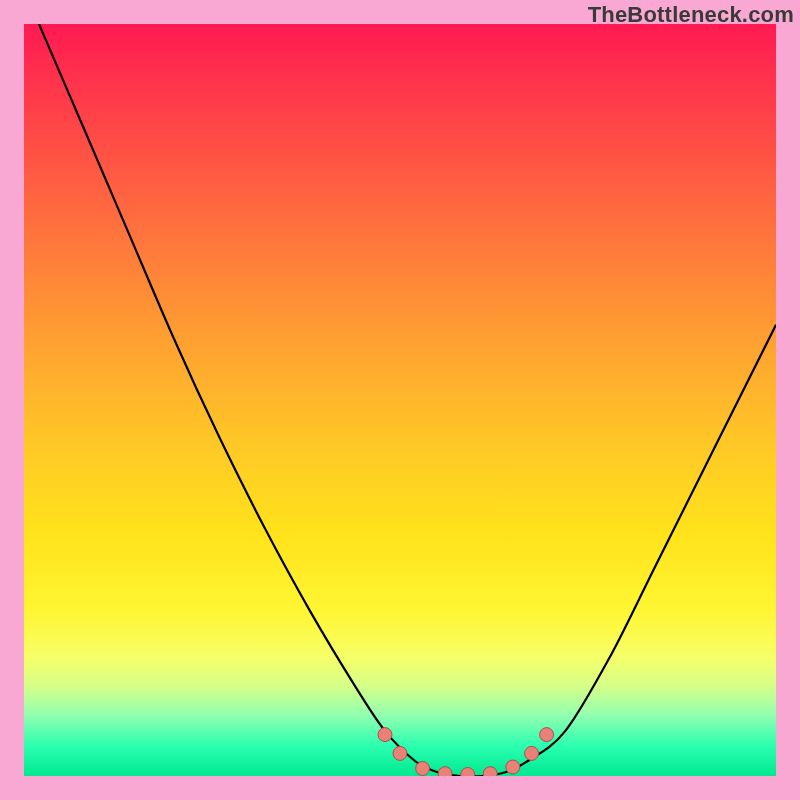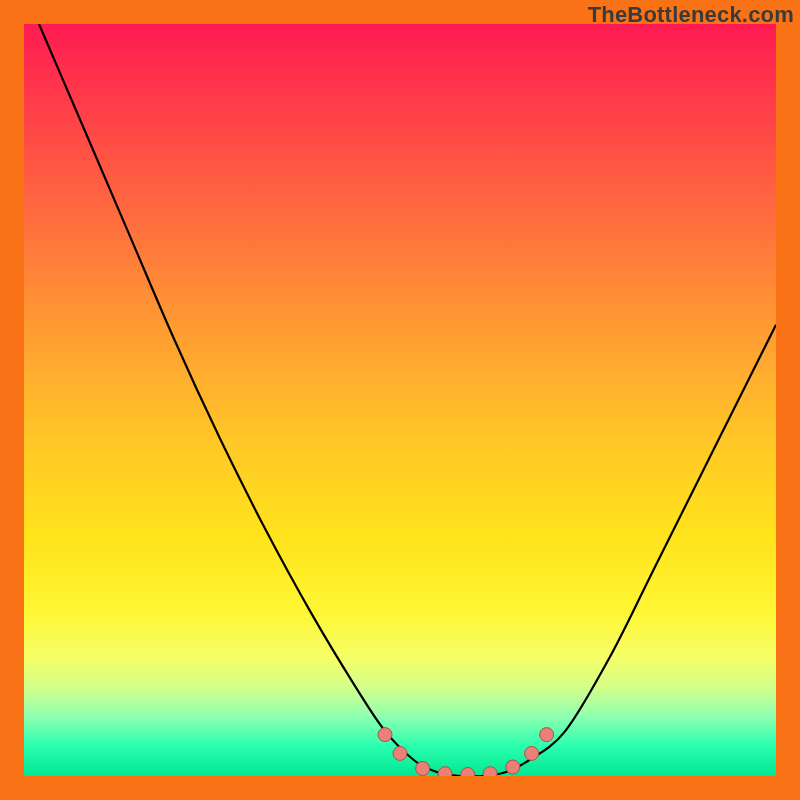--- a/index.html
+++ b/index.html
@@ -10,21 +10,21 @@
     background: #000;
     overflow: hidden;
     font-family: Arial, Helvetica, sans-serif;
   }
   .frame {
     position: absolute;
     left: 0;
     top: 0;
     width: 800px;
     height: 800px;
-    background: #f97316;
+    background: #f9a8d4;
   }
   .plot-area {
     position: absolute;
     left: 24px;
     top: 24px;
     width: 752px;
     height: 752px;
     overflow: hidden;
   }
   .gradient-bg {

